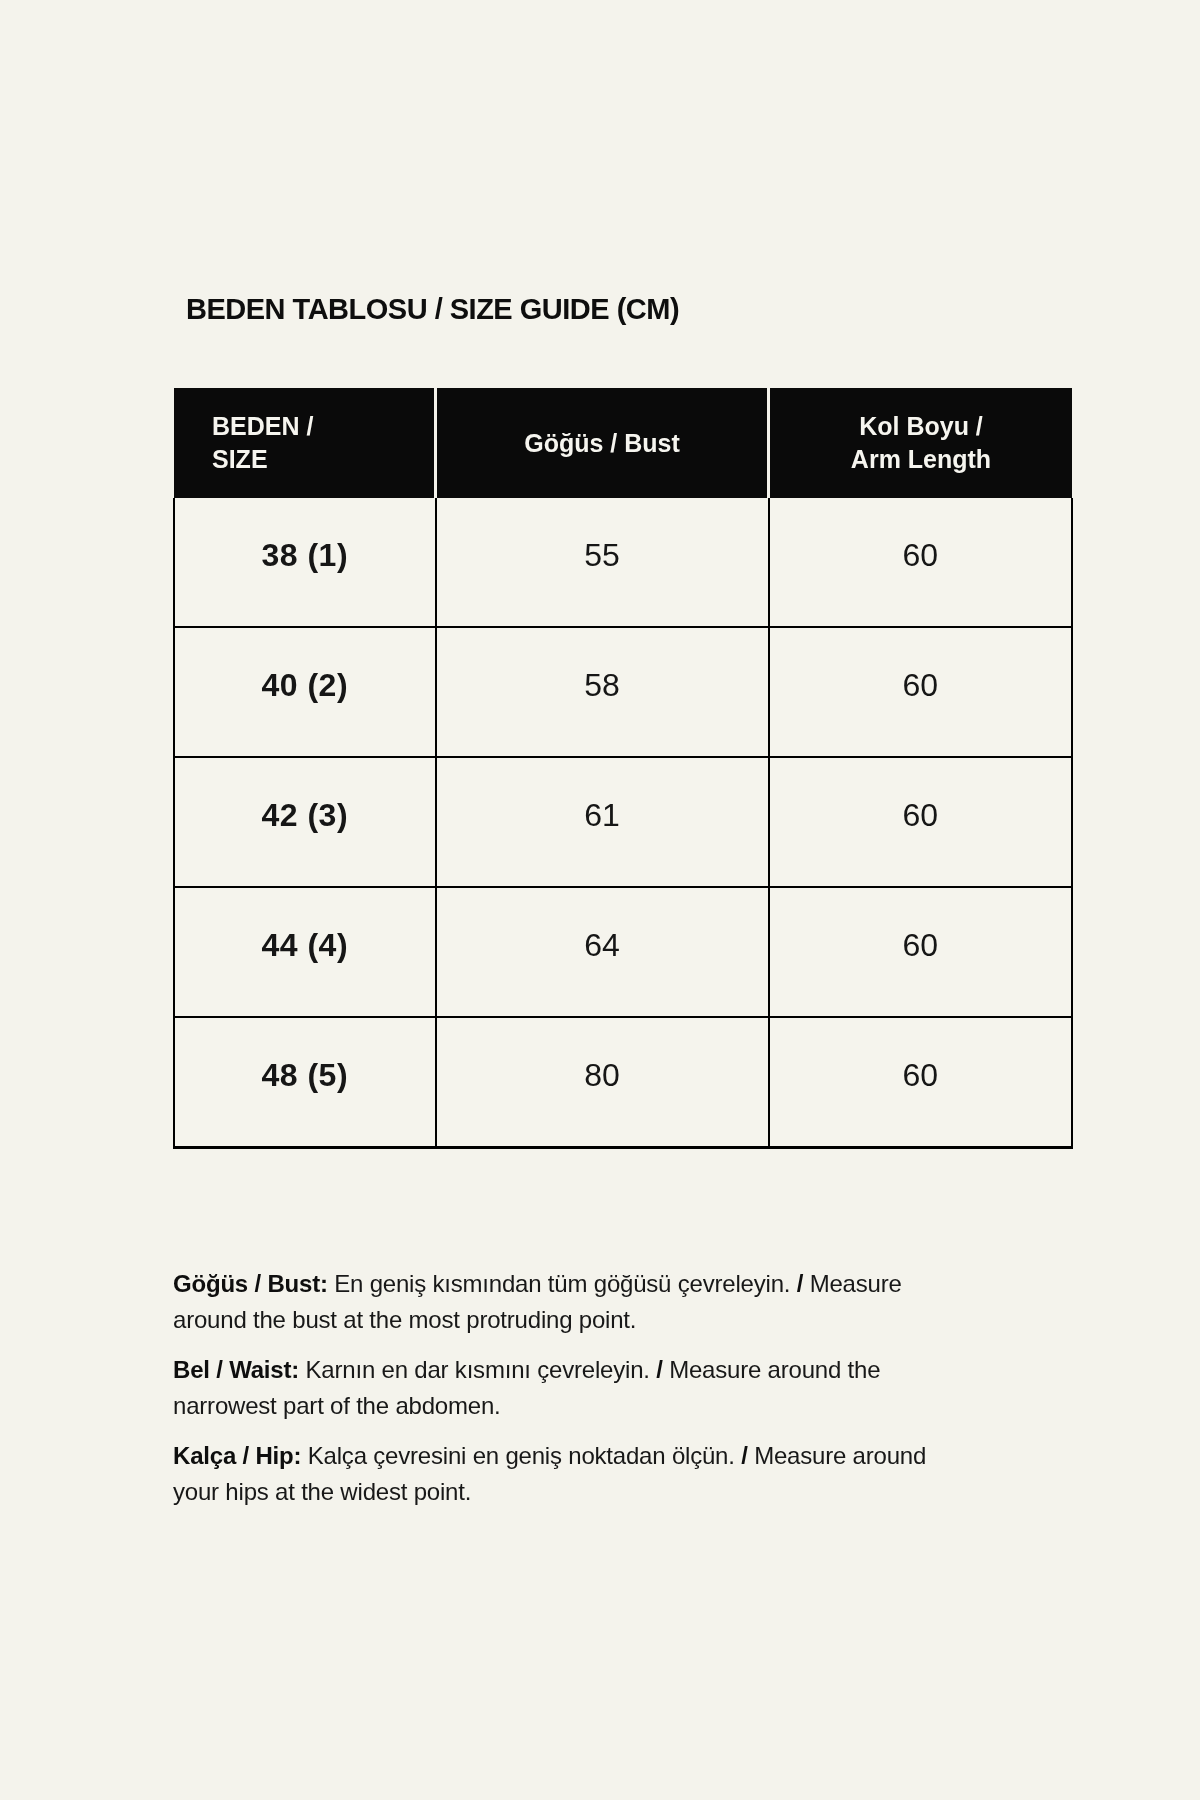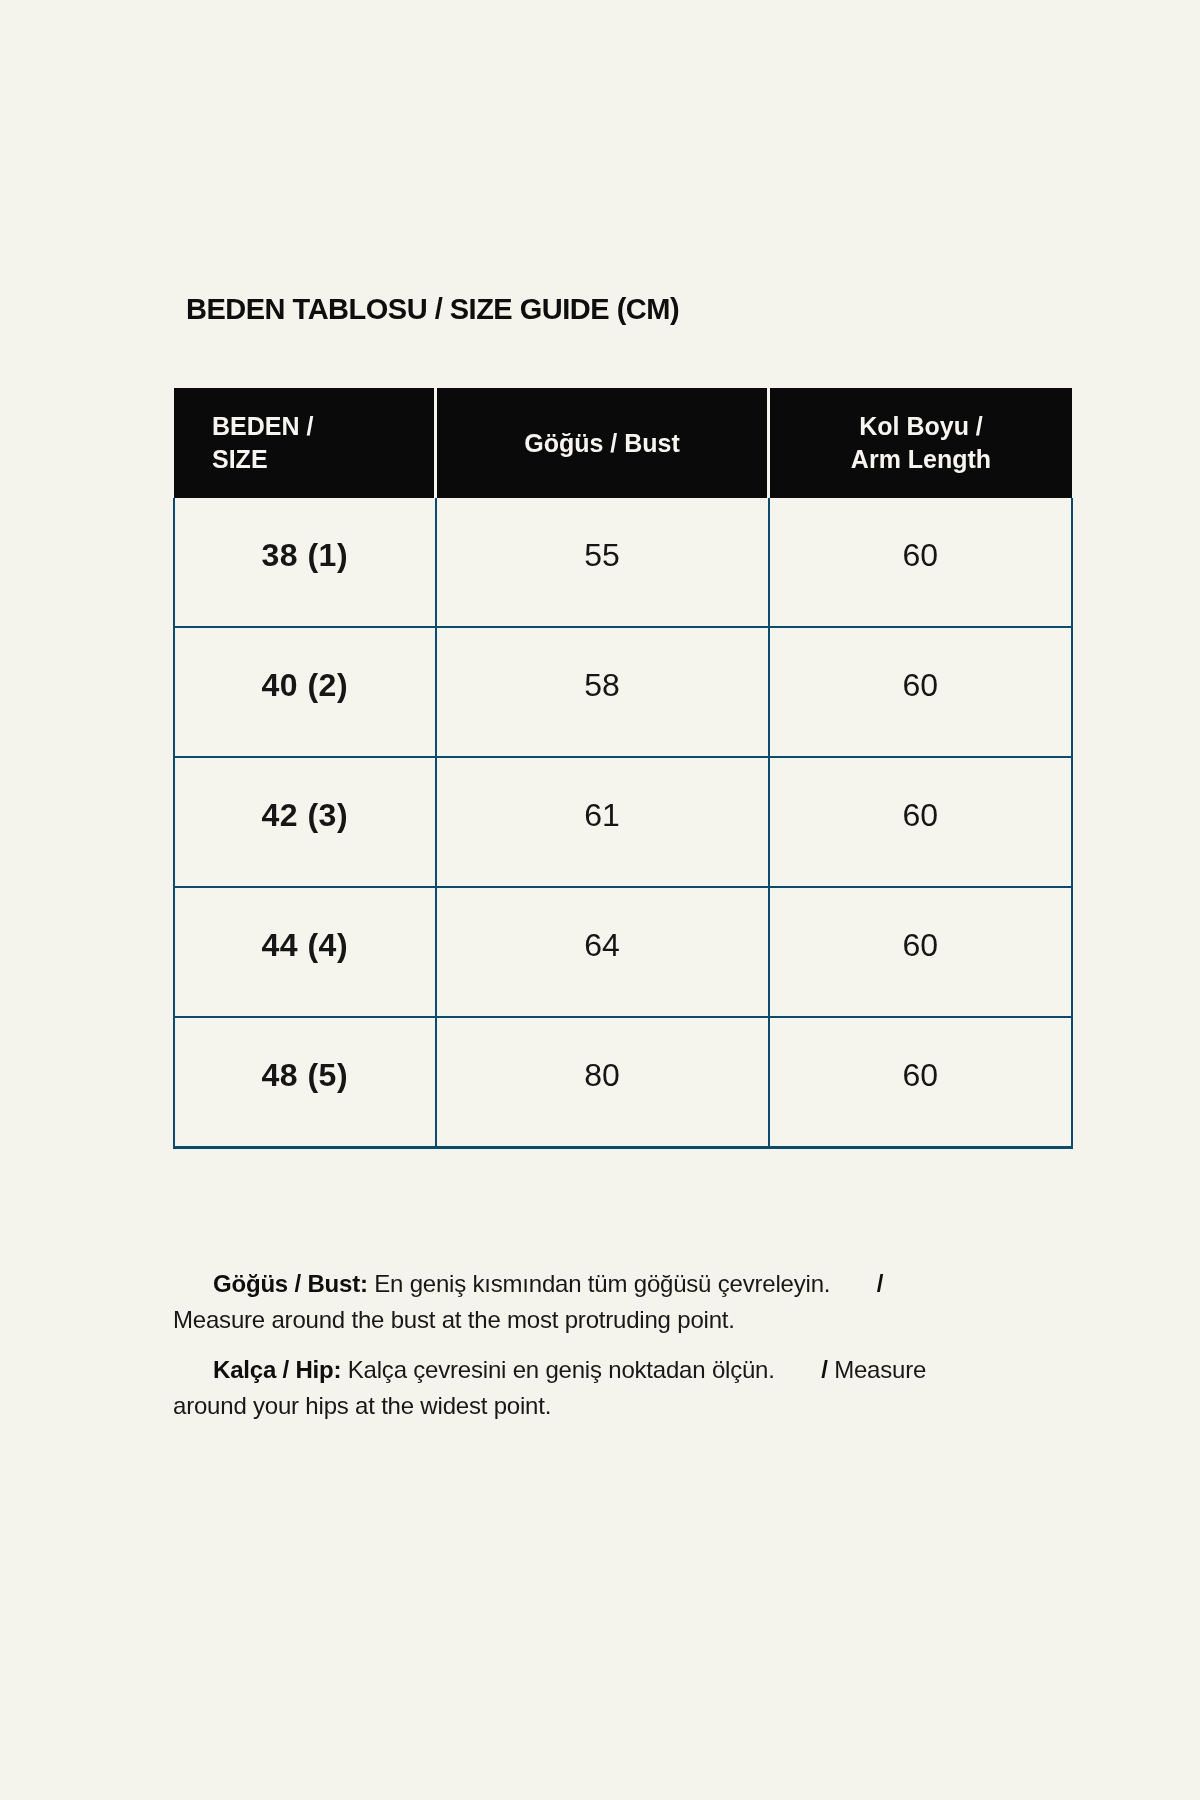--- a/index.html
+++ b/index.html
@@ -47,21 +47,21 @@
   .size-table th.col-size {
     width: 222px;
     text-align: left;
     padding-left: 38px;
   }
   .size-table th.col-bust { width: 330px; text-align: center; }
   .size-table th.col-arm  { width: 302px; text-align: center; }
   .size-table th .hl { display: block; }
   .size-table th.col-bust .hl { display: inline; }
   .size-table td {
-    border: 2px solid #0c4a6e;
+    border: 2px solid #000000;
     height: 114px;
     text-align: center;
     vertical-align: middle;
     font-size: 32px;
     font-weight: 400;
     color: #161616;
     padding-bottom: 14px;
     background: #f5f4ed;
   }
   .size-table tbody tr:first-child td { border-top: none; }
@@ -74,21 +74,21 @@
     position: absolute;
     left: 173px;
     top: 1266px;
     width: 800px;
     font-size: 24px;
     line-height: 36px;
     letter-spacing: -0.2px;
     color: #181818;
   }
   .note { margin-bottom: 14px; }
-  .note strong { font-weight: 700; color: #0e0e0e; margin-left: 40px; }
+  .note strong { font-weight: 700; color: #0e0e0e; }
 </style>
 </head>
 <body>
 
 <div class="page">
 
   <h1 class="title">BEDEN TABLOSU / SIZE GUIDE (CM)</h1>
 
   <table class="size-table">
     <thead>
@@ -130,16 +130,17 @@
       <tr>
         <td class="size-cell">48 (5)</td>
         <td>80</td>
         <td>60</td>
       </tr>
     </tbody>
   </table>
 
   <div class="notes">
     <p class="note"><strong>Göğüs / Bust:</strong> <span>En geniş kısmından tüm göğüsü çevreleyin.</span> <strong>/</strong> <span>Measure around the bust at the most protruding point.</span></p>
+    <p class="note"><strong>Bel / Waist:</strong> <span>Karnın en dar kısmını çevreleyin.</span> <strong>/</strong> <span>Measure around the narrowest part of the abdomen.</span></p>
     <p class="note"><strong>Kalça / Hip:</strong> <span>Kalça çevresini en geniş noktadan ölçün.</span> <strong>/</strong> <span>Measure around your hips at the widest point.</span></p>
   </div>
 
 </div>
 
 </body></html>

